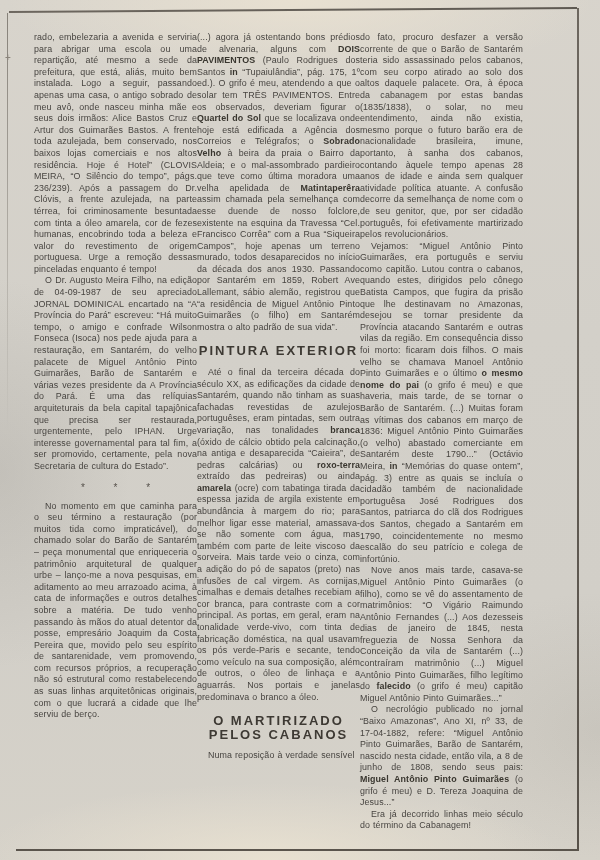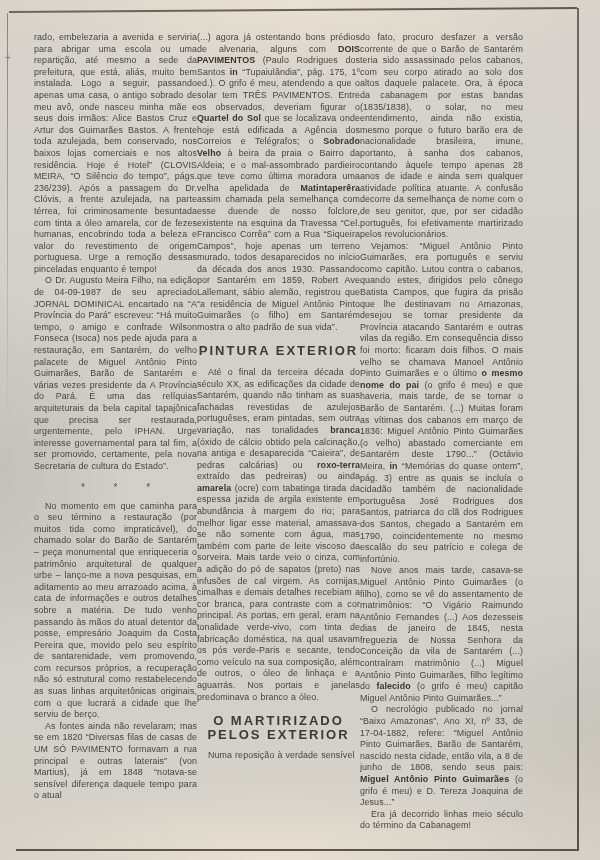--- a/index.html
+++ b/index.html
@@ -45,28 +45,27 @@
   <div class="rule rule-bottom"></div>
   <div class="rule-left rule"></div>
   <div class="artifact-plus">+</div>
 
   <div class="content">
     <div class="col">
         <p><span>rado, embelezaria a avenida e serviria para abrigar uma escola ou uma repartição, até mesmo a sede da prefeitura, que está, aliás, muito bem instalada. Logo a seguir, passando apenas uma casa, o antigo sobrado de meu avô, onde nasceu minha mãe e seus dois irmãos: Alice Bastos Cruz e Artur dos Guimarães Bastos. A frente toda azulejada, bem conservado, nos baixos lojas comerciais e nos altos residência. Hoje é Hotel” (CLOVIS MEIRA, “O Silêncio do tempo”, págs. 236/239). Após a passagem do Dr. Clóvis, a frente azulejada, na parte térrea, foi criminosamente besuntada com tinta a óleo amarela, cor de fezes humanas, encobrindo toda a beleza e valor do revestimento de origem portuguesa. Urge a remoção dessas pinceladas enquanto é tempo!</span></p>
         <p class="indent"><span>O Dr. Augusto Meira Filho, na edição de 04-09-1987 de seu apreciado JORNAL DOMINICAL encartado na “A Província do Pará” escreveu: “Há muito tempo, o amigo e confrade Wilson Fonseca (Isoca) nos pede ajuda para a restauração, em Santarém, do velho palacete de Miguel Antônio Pinto Guimarães, Barão de Santarém e várias vezes presidente da A Província do Pará. É uma das relíquias arquiteturais da bela capital tapajônica que precisa ser restaurada, urgentemente, pelo IPHAN. Urge interesse governamental para tal fim, a ser promovido, certamente, pela nova Secretaria de cultura do Estado”.</span></p>
         <div class="sep">* * *</div>
         <p class="indent"><span>No momento em que caminha para o seu término a restauração (por muitos tida como impraticável), do chamado solar do Barão de Santarém – peça monumental que enriqueceria o patrimônio arquitetural de qualquer urbe – lanço-me a nova pesquisas, em aditamento ao meu arrazoado acima, à cata de informações e outros detalhes sobre a matéria. De tudo venho passando às mãos do atual detentor da posse, empresário Joaquim da Costa Pereira que, movido pelo seu espírito de santarenidade, vem promovendo, com recursos próprios, a recuperação não só estrutural como restabelecendo as suas linhas arquitetônicas originais, com o que lucrará a cidade que lhe serviu de berço.</span></p>
-        <p class="indent"><span>As fontes ainda não revelaram; mas se em 1820 “Diversas filas de casas de UM SÓ PAVIMENTO formavam a rua principal e outras laterais” (von Martius), já em 1848 “notava-se sensível diferença daquele tempo para o atual</span></p>
       </div>
     <div class="col">
         <p><span>(...) agora já ostentando bons prédios de alvenaria, alguns com </span><span class="b">DOIS PAVIMENTOS</span><span> (Paulo Rodrigues dos Santos </span><span class="b">in</span><span> “Tupaiulândia”, pág. 175, 1º ed.). O grifo é meu, atendendo a que o solar tem TRÊS PAVIMENTOS. Entre os observados, deveriam figurar o </span><span class="b">Quartel do Sol</span><span> que se localizava onde hoje está edificada a Agência dos Correios e Telégrafos; o </span><span class="b">Sobrado Velho</span><span> à beira da praia o Bairro da Aldeia; e o mal-assombrado pardieiro que teve como última moradora uma velha apelidada de </span><span class="b">Matintaperêra</span><span> assim chamada pela semelhança com esse duende de nosso folclore, existente na esquina da Travessa “Cel. Francisco Corrêa” com a Rua “Siqueira Campos”, hoje apenas um terreno murado, todos desaparecidos no início da década dos anos 1930. Passando por Santarém em 1859, Robert Ave Lallemant, sábio alemão, registrou que “a residência de Miguel Antônio Pinto Guimarães (o filho) em Santarém mostra o alto padrão de sua vida”.</span></p>
         <div class="heading">PINTURA EXTERIOR</div>
         <p class="indent"><span>Até o final da terceira década do século XX, as edificações da cidade de Santarém, quando não tinham as suas fachadas revestidas de azulejos portuguêses, eram pintadas, sem outra variação, nas tonalidades </span><span class="b">branca</span><span> (óxido de cálcio obtido pela calcinação, na antiga e desaparecida “Caieira”, de pedras calcárias) ou </span><span class="b">roxo-terra</span><span> extraído das pedreiras) ou ainda </span><span class="b">amarela</span><span> (ocre) com tabatinga tirada da espessa jazida de argila existente em abundância à margem do rio; para melhor ligar esse material, amassava-se não somente com água, mas também com parte de leite viscoso da sorveira. Mais tarde veio o cinza, com a adição do pó de sapatos (preto) nas infusões de cal virgem. As cornijas, cimalhas e demais detalhes recebiam a cor branca, para contraste com a cor principal. As portas, em geral, eram na tonalidade verde-vivo, com tinta de fabricação doméstica, na qual usavam os pós verde-Paris e secante, tendo como veículo na sua composição, além de outros, o óleo de linhaça e a aguarrás. Nos portais e janelas predominava o branco a óleo.</span></p>
         <div class="heading">O MARTIRIZADO
-PELOS EXTERIOR</div>
+PELOS CABANOS</div>
         <p class="indent"><span>Numa reposição à verdade sensível</span></p>
       </div>
     <div class="col">
         <p><span>do fato, procuro desfazer a versão corrente de que o Barão de Santarém teria sido assassinado pelos cabanos, com seu corpo atirado ao solo dos altos daquele palacete. Ora, à época da cabanagem por estas bandas (1835/1838), o solar, no meu entendimento, ainda não existia, mesmo porque o futuro barão era de nacionalidade brasileira, imune, portanto, à sanha dos cabanos, contando àquele tempo apenas 28 anos de idade e ainda sem qualquer atividade política atuante. A confusão decorre da semelhança de nome com o de seu genitor, que, por ser cidadão português, foi efetivamente martirizado pelos revolucionários.</span></p>
         <p class="indent"><span>Vejamos: “Miguel Antônio Pinto Guimarães, era português e serviu como capitão. Lutou contra o cabanos, quando estes, dirigidos pelo cônego Batista Campos, que fugira da prisão que lhe destinavam no Amazonas, desejou se tornar presidente da Província atacando Santarém e outras vilas da região. Em consequência disso foi morto: ficaram dois filhos. O mais velho se chamava Manoel Antônio Pinto Guimarães e o último </span><span class="b">o mesmo nome do pai</span><span> (o grifo é meu) e que haveria, mais tarde, de se tornar o Barão de Santarém. (...) Muitas foram as vítimas dos cabanos em março de 1836: Miguel Antônio Pinto Guimarães (o velho) abastado comerciante em Santarém deste 1790...” (Octávio Meira, </span><span class="b">in</span><span> “Memórias do quase ontem”, pág. 3) entre as quais se incluía o cidadão também de nacionalidade portuguêsa José Rodrigues dos Santos, patriarca do clã dos Rodrigues dos Santos, chegado a Santarém em 1790, coincidentemente no mesmo escalão do seu patrício e colega de infortúnio.</span></p>
         <p class="indent"><span>Nove anos mais tarde, casava-se Miguel Antônio Pinto Guimarães (o filho), como se vê do assentamento de matrimônios: “O Vigário Raimundo Antônio Fernandes (...) Aos dezesseis dias de janeiro de 1845, nesta freguezia de Nossa Senhora da Conceição da vila de Santarém (...) contraíram matrimônio (...) Miguel Antônio Pinto Guimarães, filho legítimo do </span><span class="b">falecido</span><span> (o grifo é meu) capitão Miguel Antônio Pinto Guimarães...”</span></p>
         <p class="indent"><span>O necrológio publicado no jornal “Baixo Amazonas”, Ano XI, nº 33, de 17-04-1882, refere: “Miguel Antônio Pinto Guimarães, Barão de Santarém, nascido nesta cidade, então vila, a 8 de junho de 1808, sendo seus pais: </span><span class="b">Miguel Antônio Pinto Guimarães</span><span> (o grifo é meu) e D. Tereza Joaquina de Jesus...”</span></p>
         <p class="indent"><span>Era já decorrido linhas meio século do término da Cabanagem!</span></p>
       </div>
   </div>

